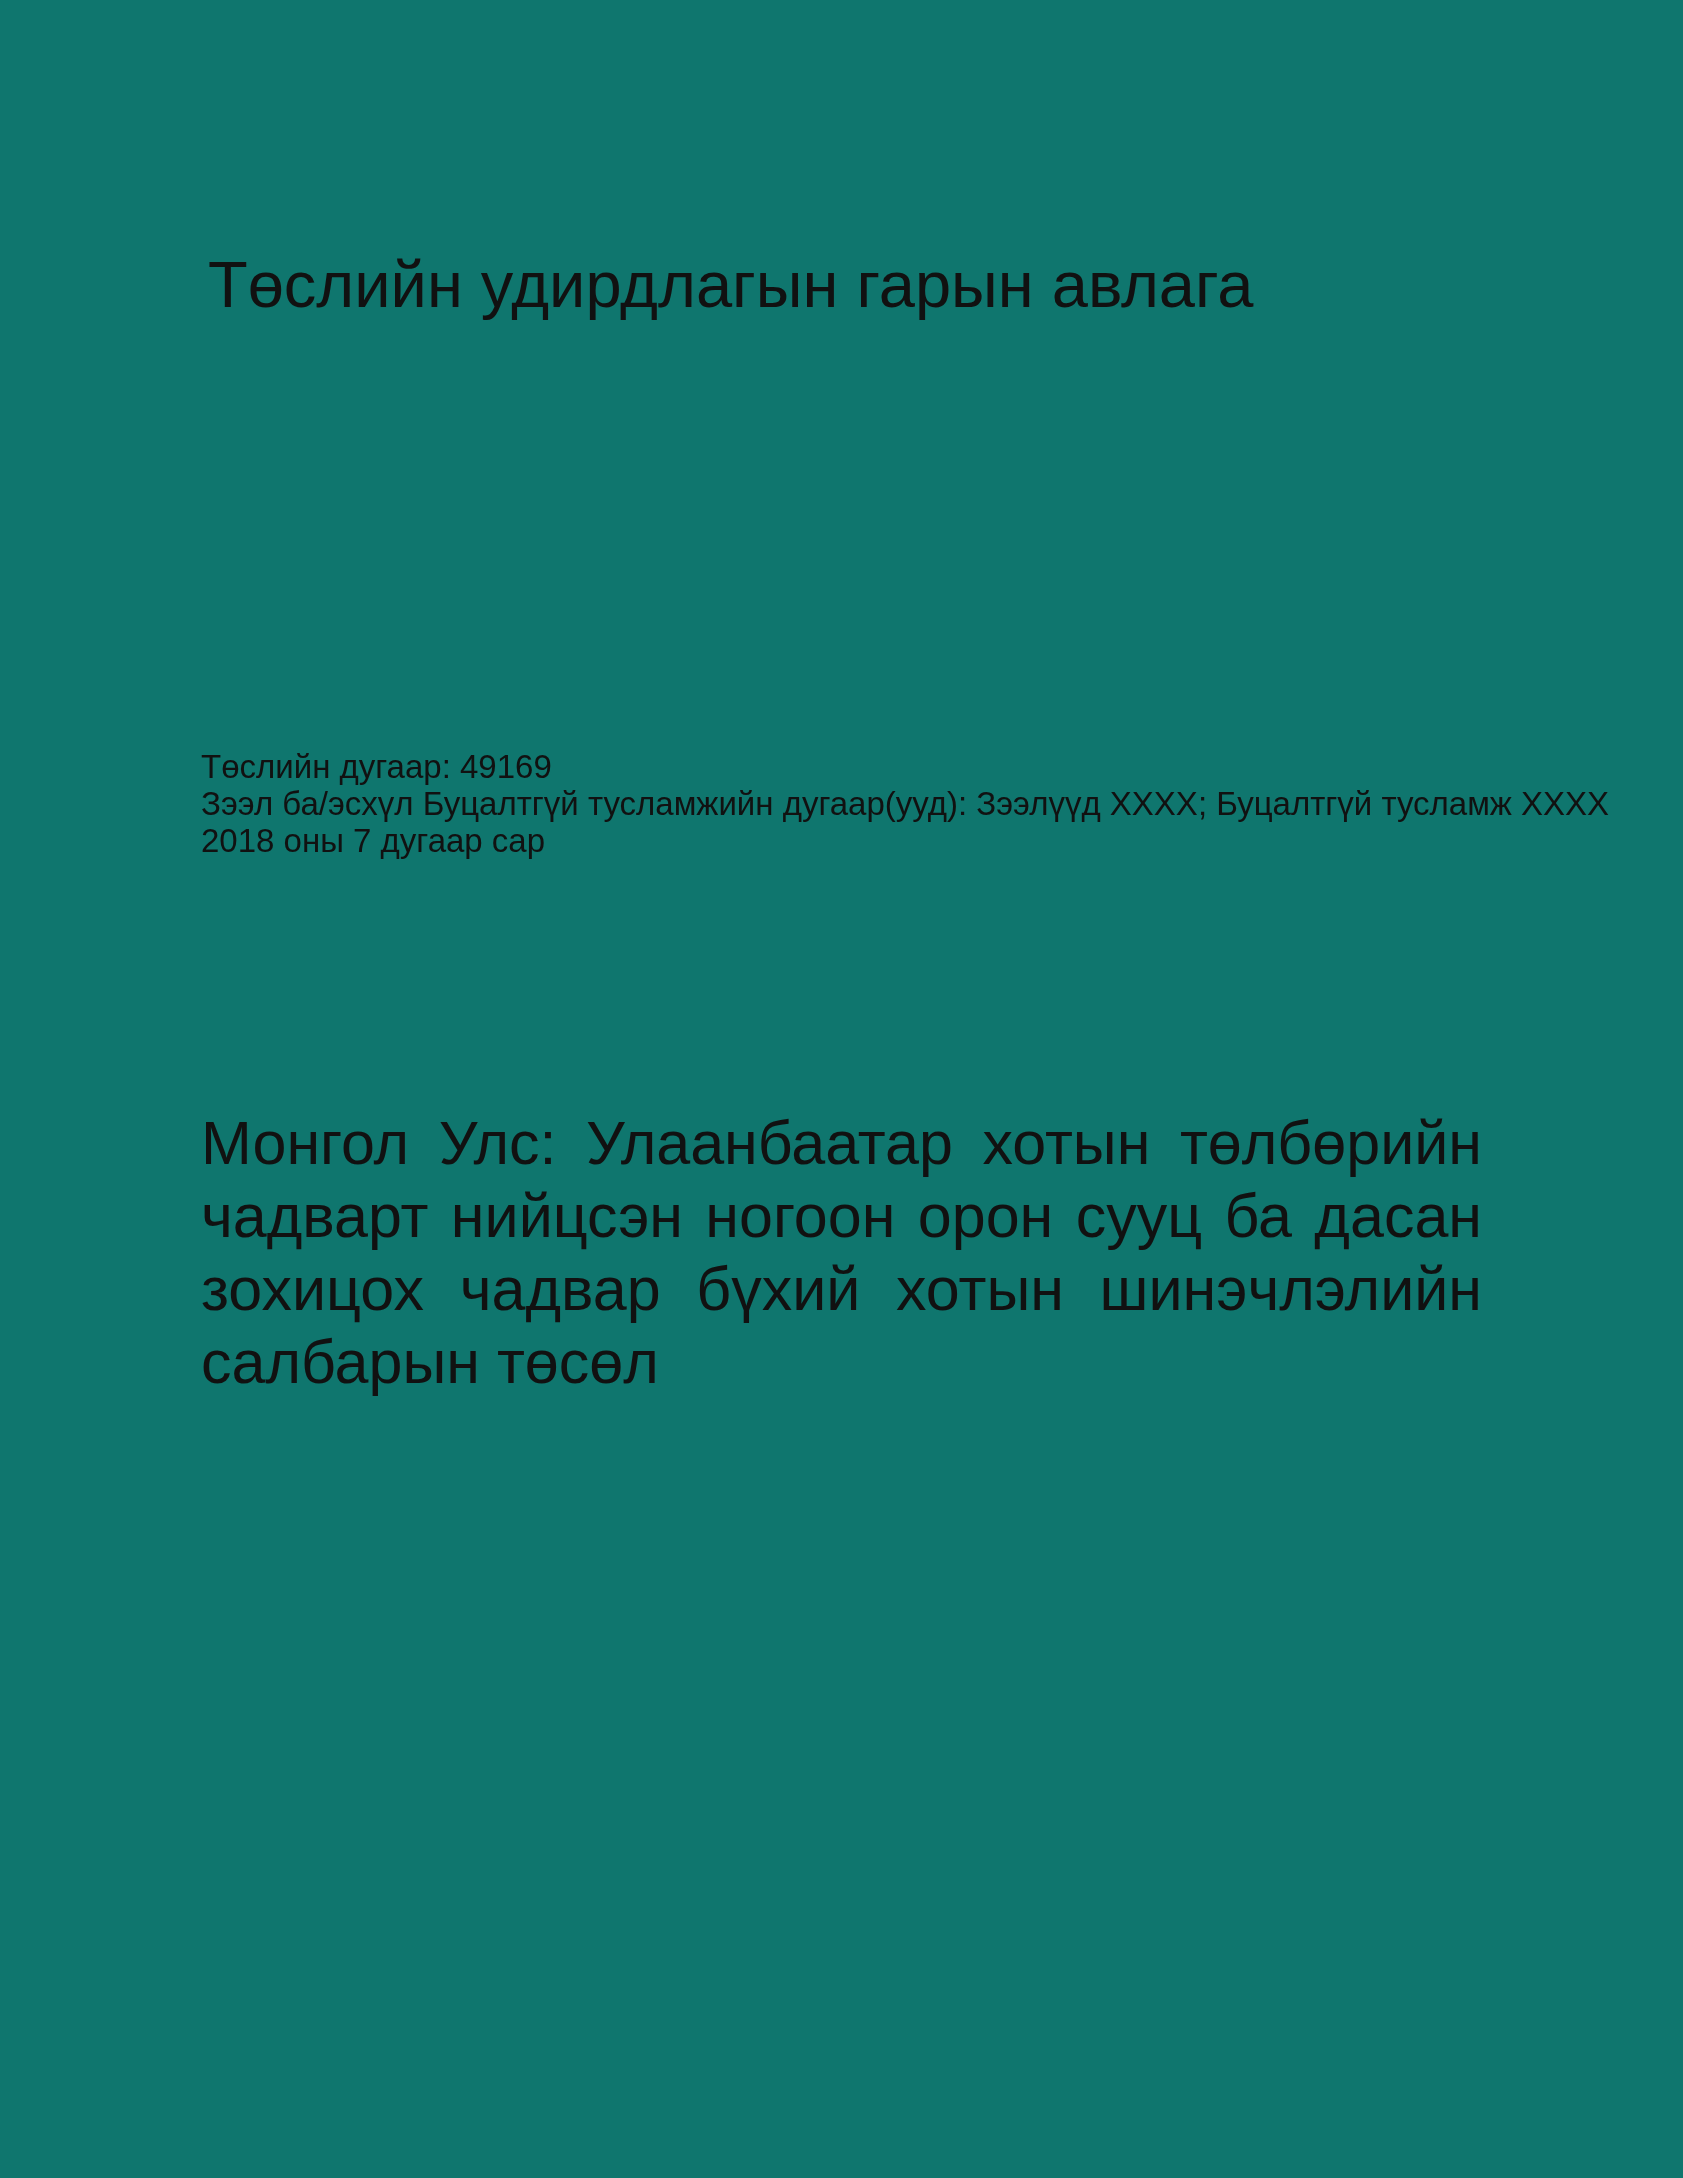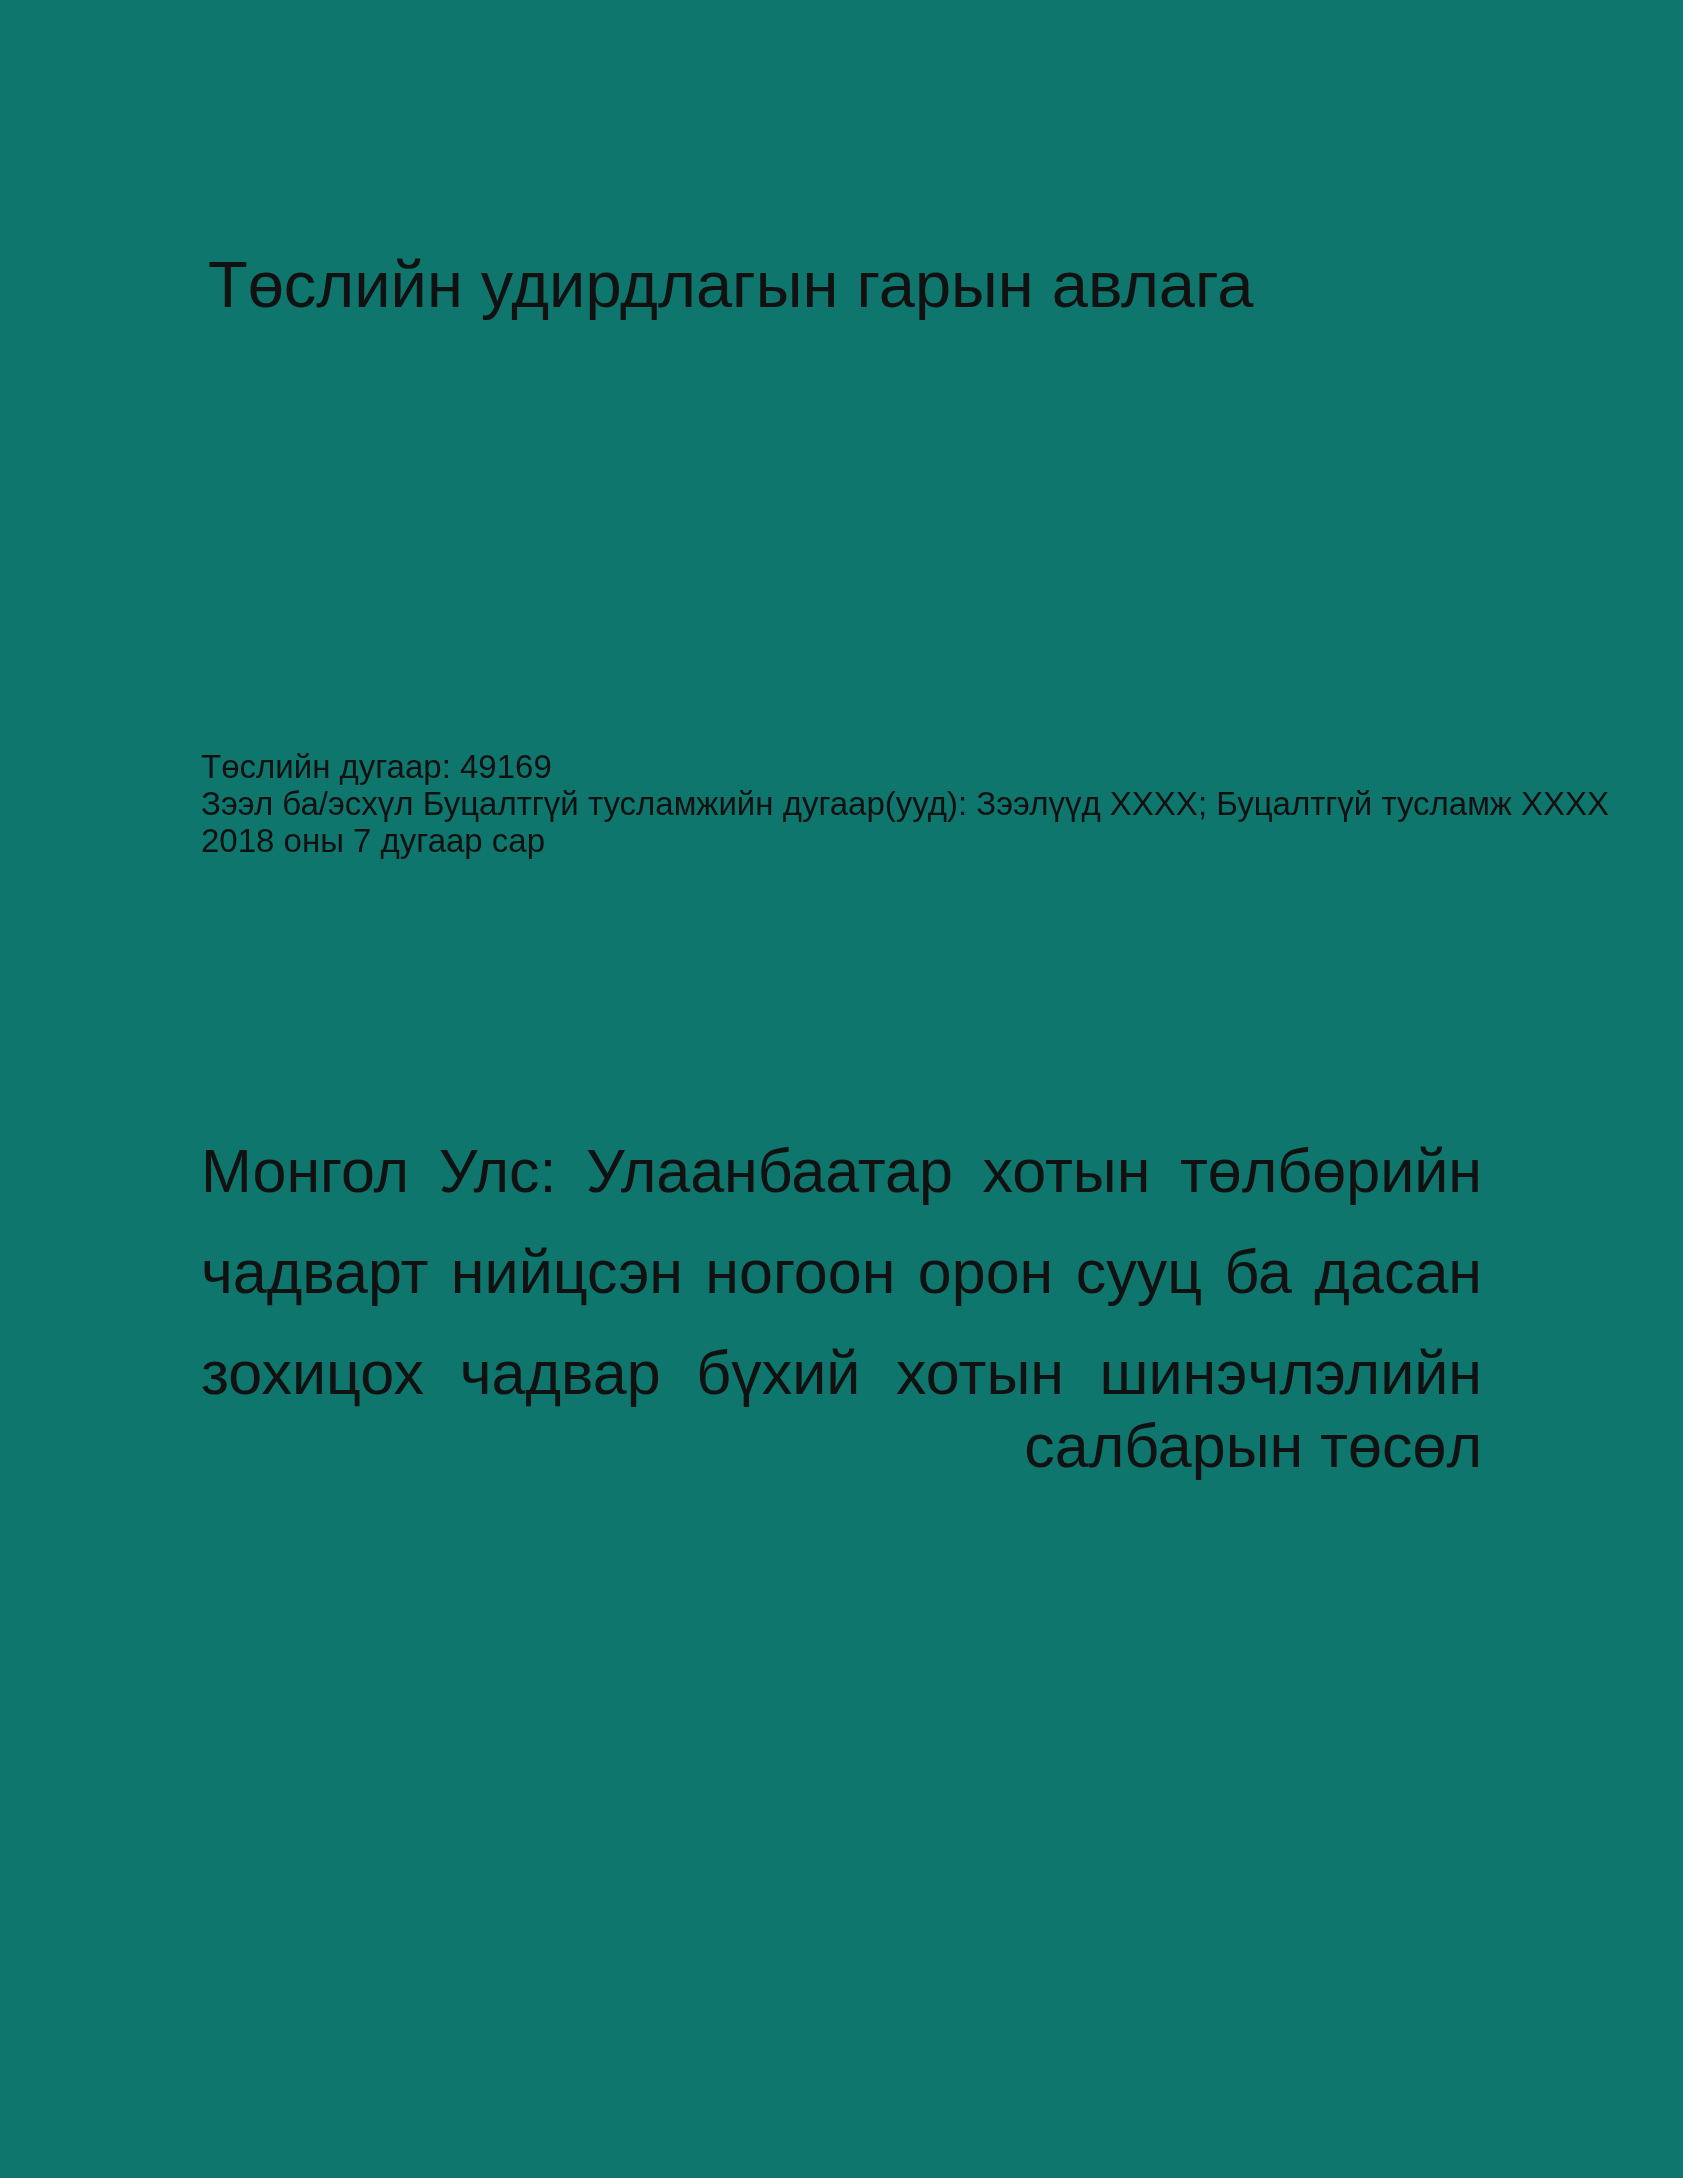--- a/index.html
+++ b/index.html
@@ -53,24 +53,23 @@
     font-size: 61px;
     line-height: 73px;
     font-weight: 400;
   }
   .pt-line {
     width: 100%;
   }
   .pt-line.justified {
     text-align: justify;
     text-align-last: justify;
-    margin-top: 28px;
   }
   .pt-line.last {
-    text-align: right;
+    text-align: left;
   }
 </style>
 </head>
 <body>
 
 <div class="page">
 
   <h1 class="doc-title">Төслийн удирдлагын гарын авлага</h1>
 
   <div class="meta">

